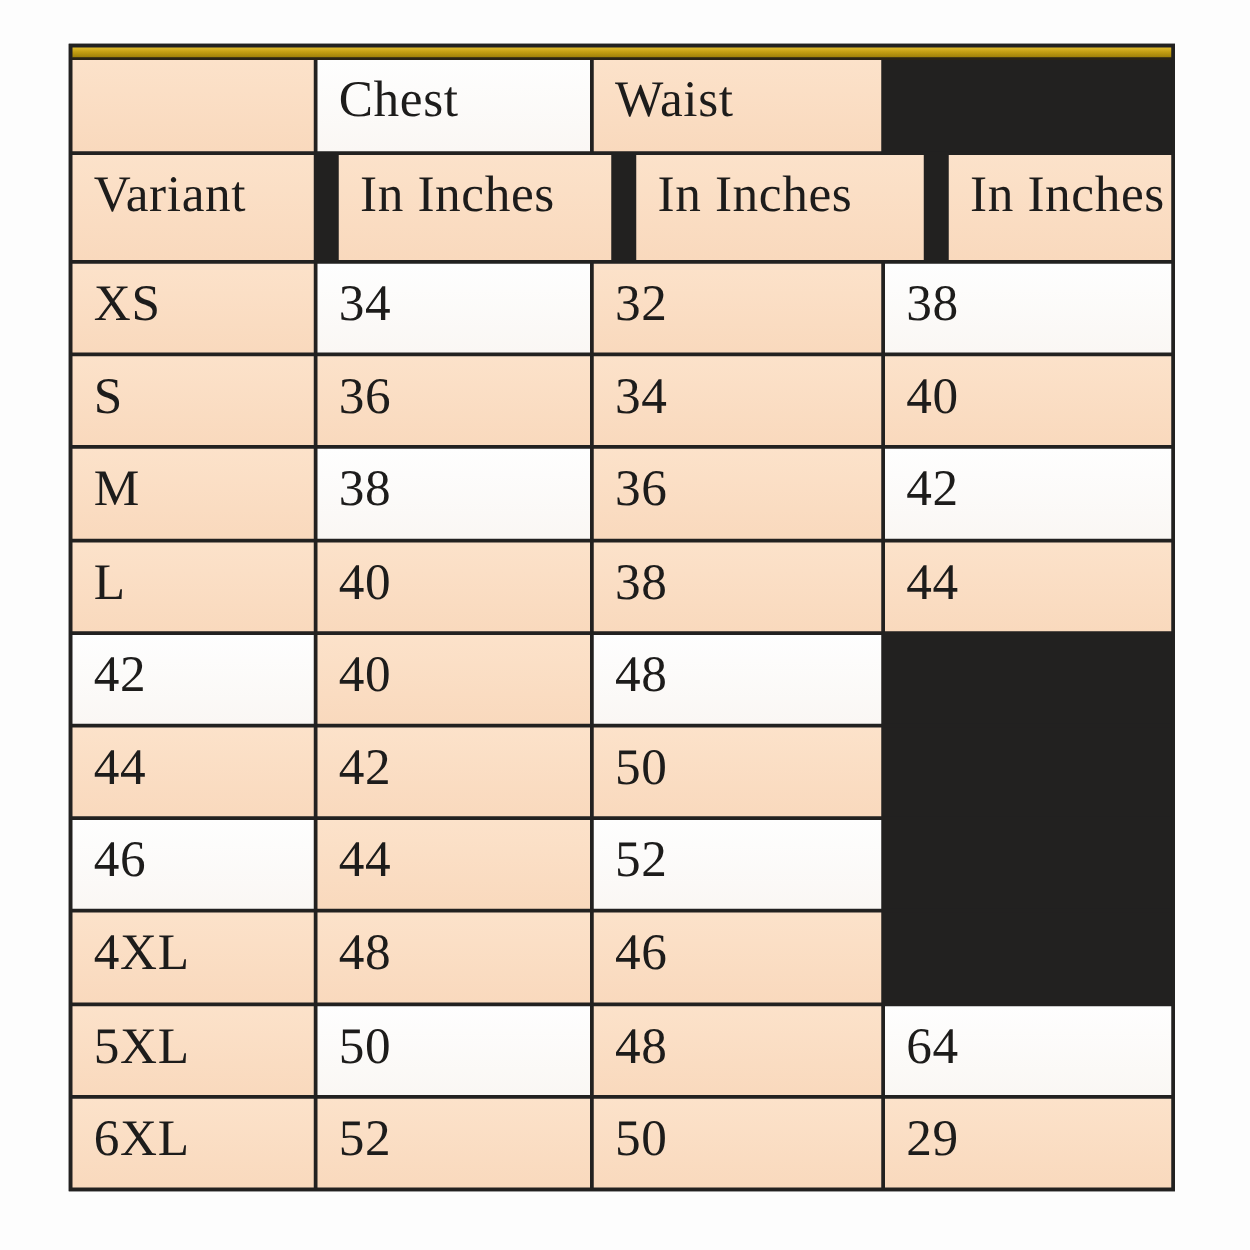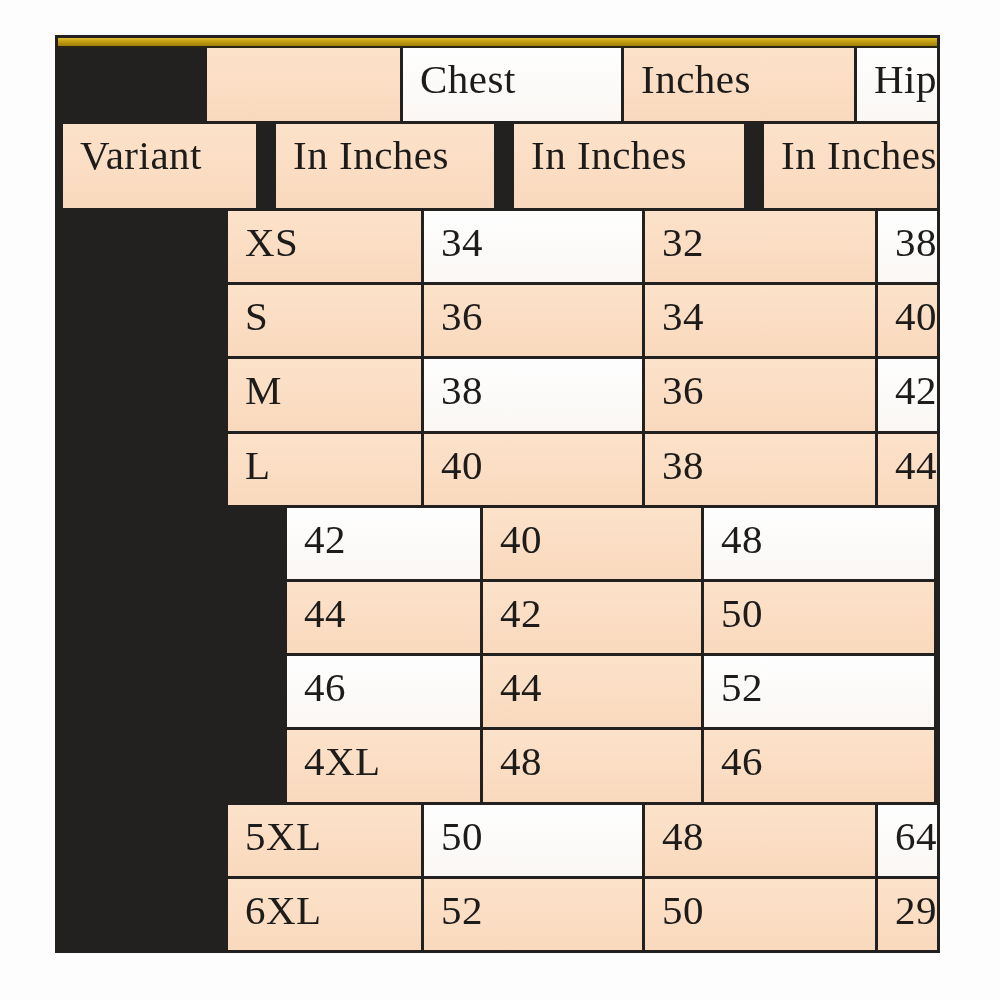--- a/index.html
+++ b/index.html
@@ -34,21 +34,20 @@
     flex: 0 0 auto;
     background: linear-gradient(to bottom, #e0bb2e 0%, #c39e12 45%, #9d7f08 100%);
     border-bottom: 2px solid #2a2415;
   }
   .grid-rows {
     flex: 1 1 auto;
     display: flex;
     flex-direction: column;
     gap: 3px;
     background: #222120;
-    align-items: flex-end;
   }
   .row {
     display: grid;
     grid-template-columns: 193px 218px 230px 1fr;
     gap: 3px;
     background: #222120;
   }
   .row.header-top  { height: 73px; }
   .row.header-sub  { height: 84px; gap: 20px; }
   .row.body        { flex: 1 1 0; min-height: 64px; }
@@ -72,22 +71,21 @@
 </head>
 <body>
 
 <div class="page">
   <div class="table-wrap">
     <div class="gold-bar"></div>
     <div class="grid-rows">
         <div class="row header-top">
           <div class="cell shade-pink"></div>
           <div class="cell shade-white">Chest</div>
-          <div class="cell shade-pink">Inches</div>
-          <div class="cell shade-white">Hip</div>
+          <div class="cell shade-pink">Waist</div>
         </div>
         <div class="row header-sub">
           <div class="cell shade-pink">Variant</div>
           <div class="cell shade-pink">In Inches</div>
           <div class="cell shade-pink">In Inches</div>
           <div class="cell shade-pink">In Inches</div>
         </div>
         <div class="row body">
           <div class="cell shade-pink">XS</div>
           <div class="cell shade-white">34</div>

